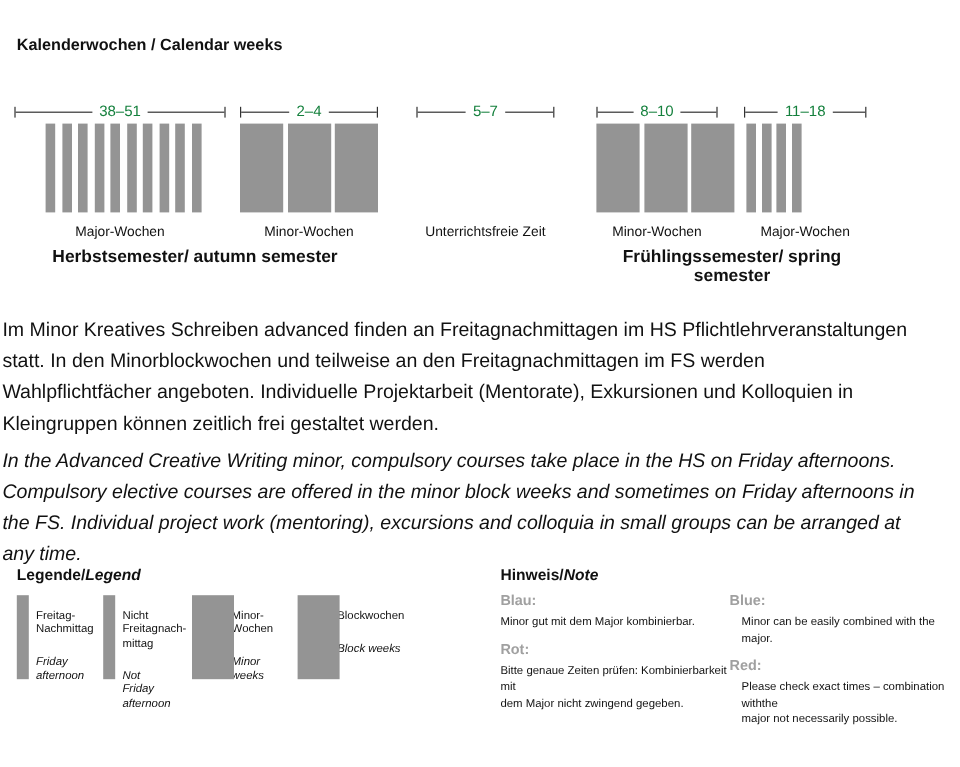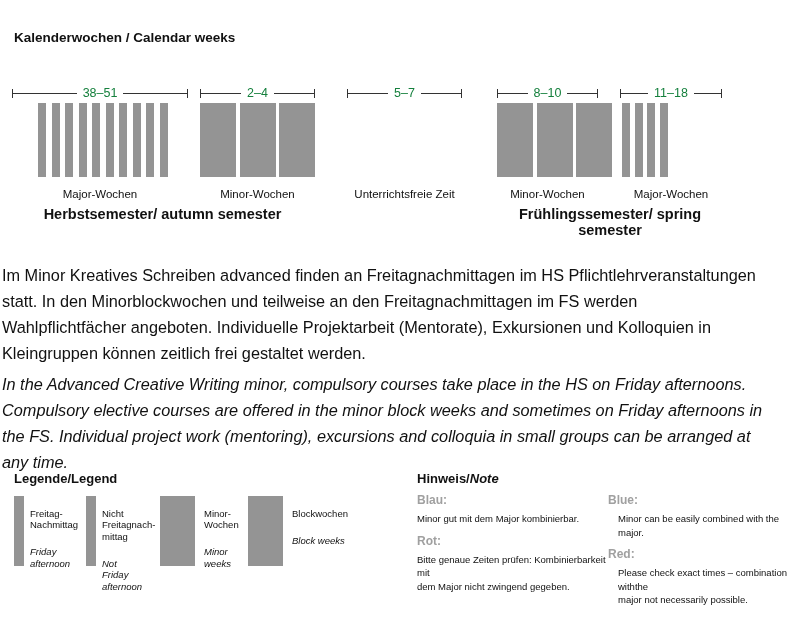--- a/index.html
+++ b/index.html
@@ -35,30 +35,30 @@
   .sem-autumn{left:10px;width:305px;}
   .sem-spring{left:490px;width:240px;}
 
   
   .bodytext{position:absolute;left:2px;top:262px;width:786px;font-size:16.3px;line-height:26px;}
   .para{white-space:pre-line;}
   .para.en{font-style:italic;margin-top:5px;}
 
   
   .legend-title{position:absolute;left:14px;top:471px;font-size:13px;font-weight:bold;}
-  .legend-title .it{}
+  .legend-title .it{font-style:italic;}
   .legend-items{position:absolute;left:14px;top:496px;width:400px;height:90px;}
   .legend-item{position:absolute;top:0;}
   .li1{left:0;}  .li2{left:72px;}  .li3{left:146px;}  .li4{left:234px;}
   .swatch{position:absolute;left:0;top:0;background:var(--bar-color,#949494);}
   .swatch.thin-sw{width:10px;height:70px;}
   .swatch.wide-sw{width:35px;height:70px;}
   .ltext{font-size:9.5px;line-height:11.5px;white-space:pre-line;}
   .li1 .ltext,.li2 .ltext{margin-left:16px;}
-  .li3 .ltext,.li4 .ltext{margin-left:44px;}
+  .li3 .ltext,.li4 .ltext{margin-left:33px;}
   .ltext .de{margin-bottom:4px;}
   .ltext .en{font-style:italic;}
 
   
   .note{position:absolute;left:417px;top:471px;width:383px;}
   .note-title{font-size:13px;font-weight:bold;margin-bottom:7px;}
   .note-title .it{font-style:italic;}
   .note-cols{display:flex;}
   .note-col{width:191px;}
   .note-col.right{width:182px;}

